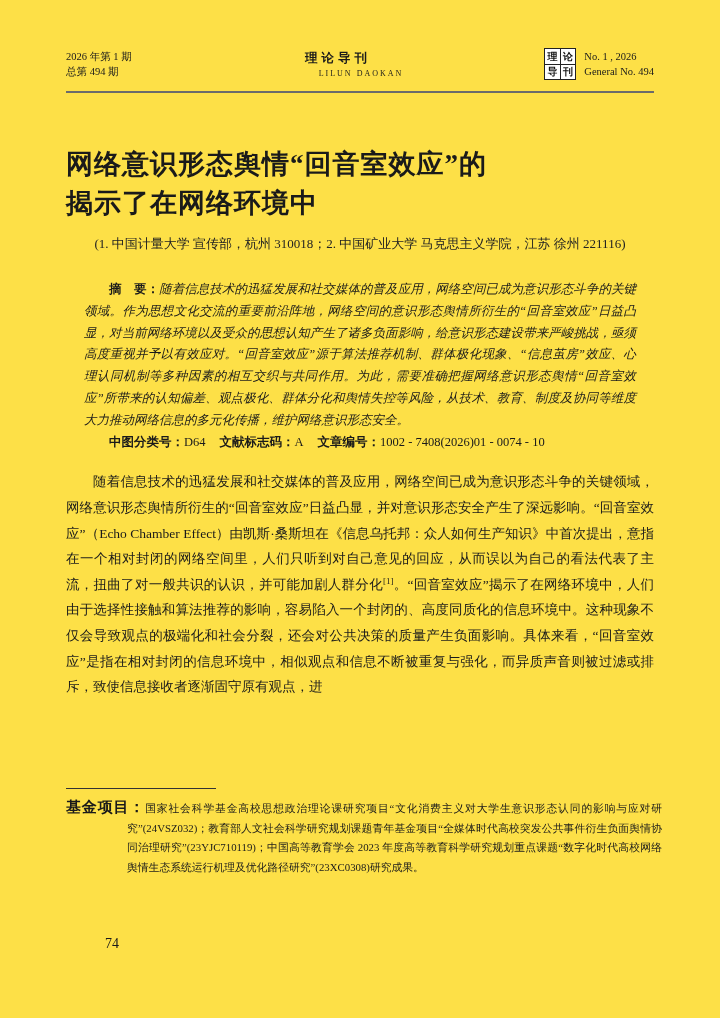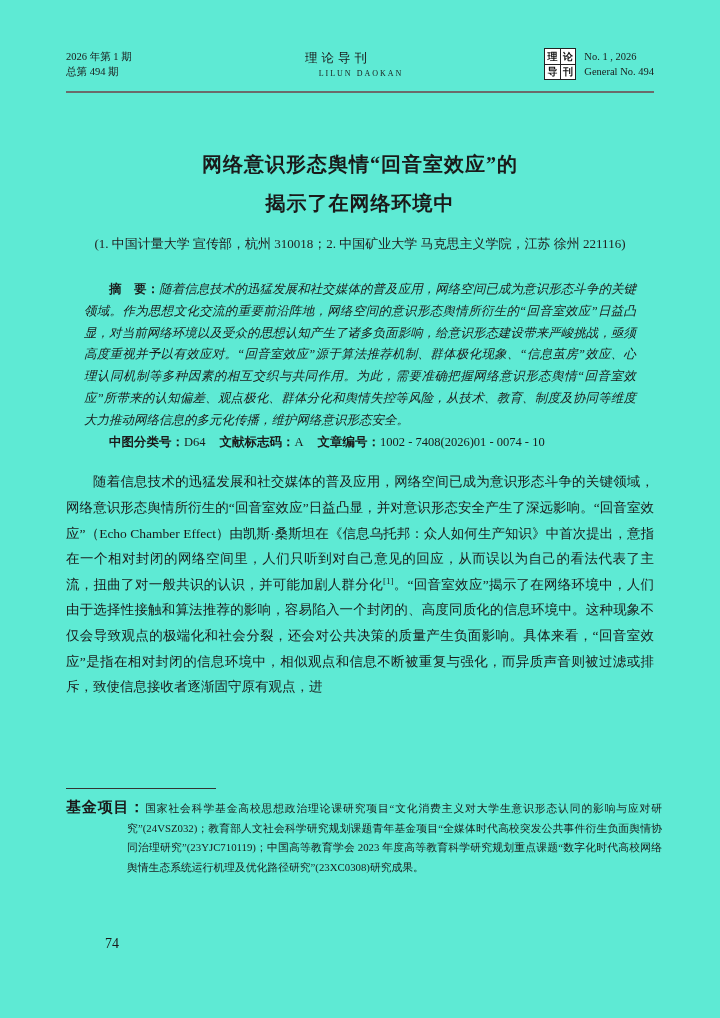--- a/index.html
+++ b/index.html
@@ -1,57 +1,56 @@
 <!DOCTYPE html>
 <html><head>
 <meta charset="utf-8">
 <style>
   html,body{margin:0;padding:0;background:#e8e8e8;}
   .page{
     position:relative;
     width:720px;height:1018px;
     margin:0 auto;
-    background:#5eead4;
+    background:#fde047;
     font-family:"Liberation Serif", serif;
     color:#1a1a1a;
     overflow:hidden;
     box-sizing:border-box;
   }
   .content{padding:0 66px;}
 
   
   .journal-header{
     display:flex;justify-content:space-between;align-items:center;
     padding-top:48px;
   }
   .jh-left{font-size:10.5px;line-height:15px;white-space:nowrap;}
   .jh-center{text-align:center;}
-  .jh-cn{font-size:12.5px;letter-spacing:4px;}
+  .jh-cn{font-size:12.5px;letter-spacing:4px;font-weight:bold;}
   .jh-en{font-size:8px;letter-spacing:2px;margin-top:2px;padding-left:46px;}
   .jh-right{display:flex;align-items:center;gap:8px;}
   .jh-right-text{font-size:10.5px;line-height:15px;white-space:nowrap;}
   .seal{
     width:30px;height:30px;
     display:grid;grid-template-columns:1fr 1fr;grid-template-rows:1fr 1fr;
     border:1.5px solid #222;gap:1px;background:#222;
     flex:0 0 auto;
   }
   .seal span{
     background:#fff;color:#111;
     font-size:10px;line-height:13px;
     display:flex;align-items:center;justify-content:center;
     font-weight:bold;
   }
   .header-rule{border:none;border-top:2px solid #6b6b6b;margin:11px 0 0 0;}
 
   
   .article-title{
     margin:52px 0 0 0;
-    text-align:center;
-    font-size:20px;line-height:39px;
+    font-size:27px;line-height:39px;
     font-weight:bold;letter-spacing:1px;
   }
   .authors{margin-top:26px;text-align:center;font-size:14.5px;}
   .authors sup{font-size:9px;}
   .affiliation{margin-top:12px;text-align:center;font-size:13px;color:#222;}
 
   
   .abstract-block{
     margin:26px 18px 0 18px;
     font-size:12.5px;line-height:21.8px;

